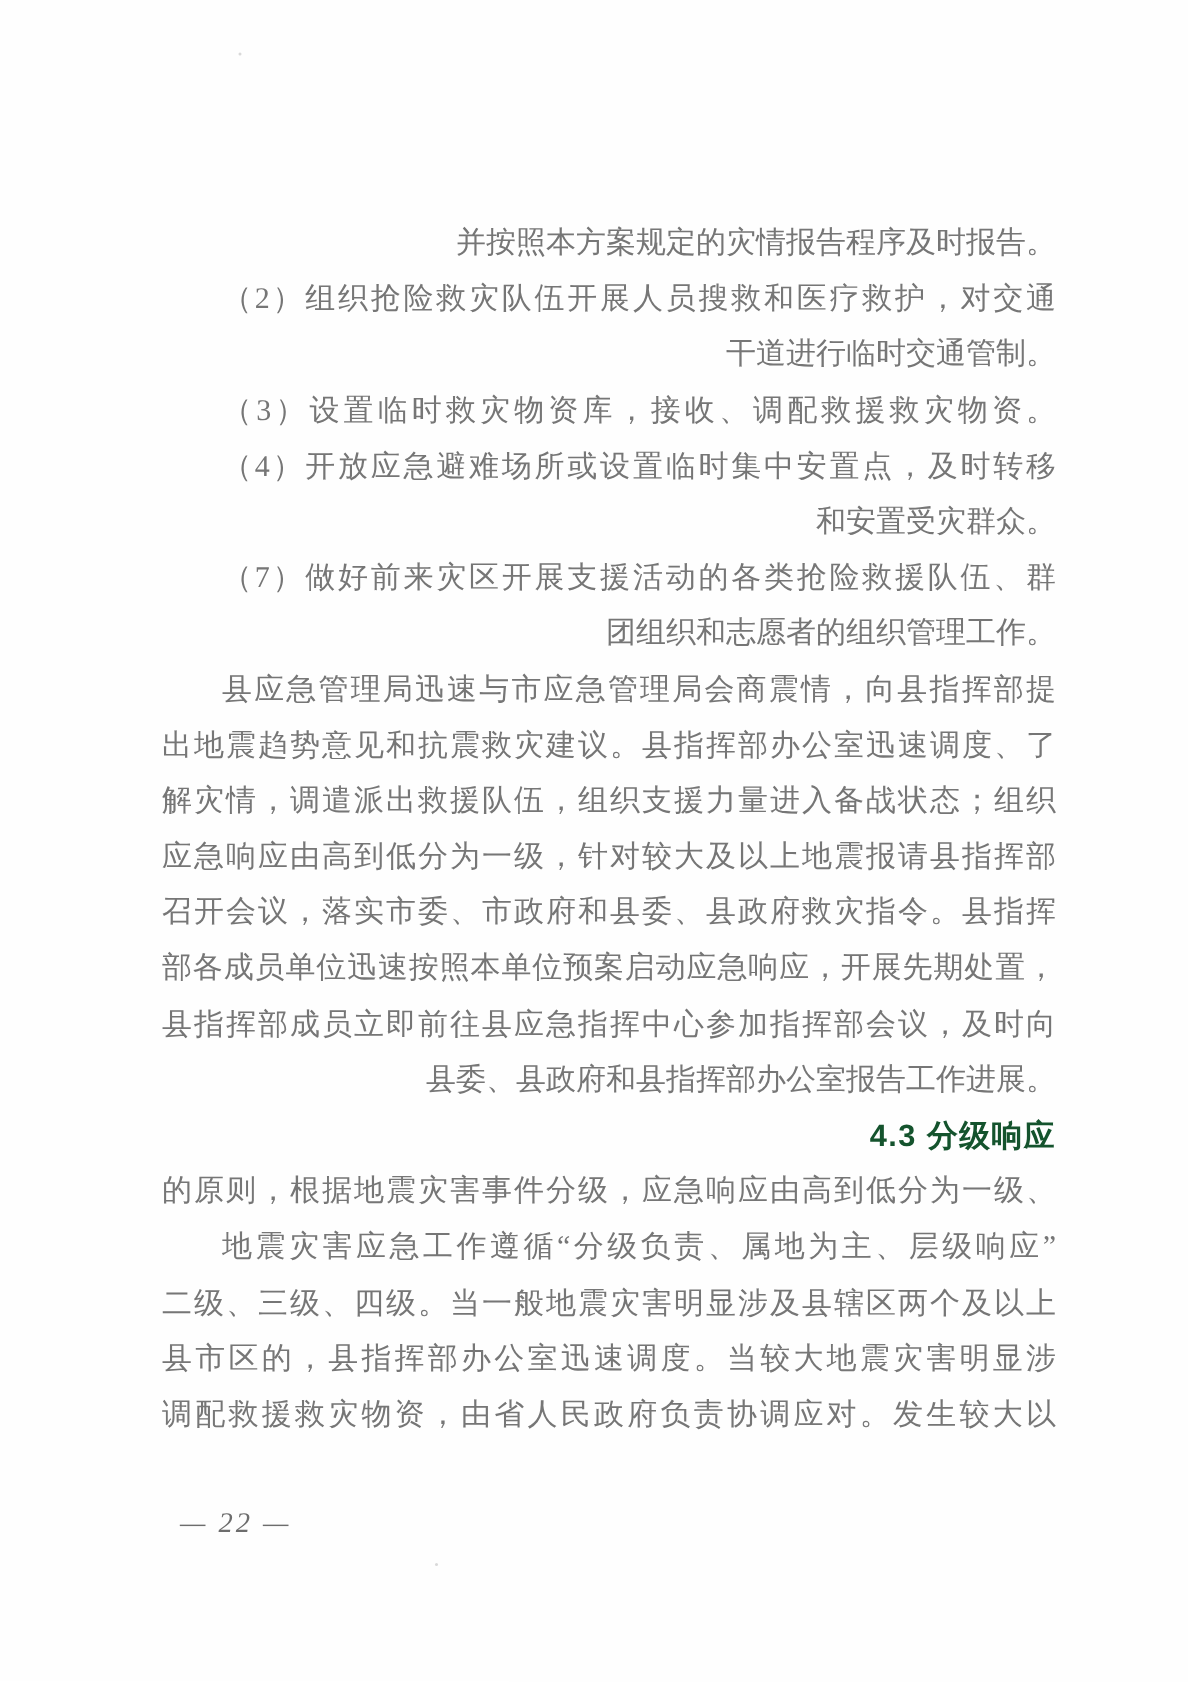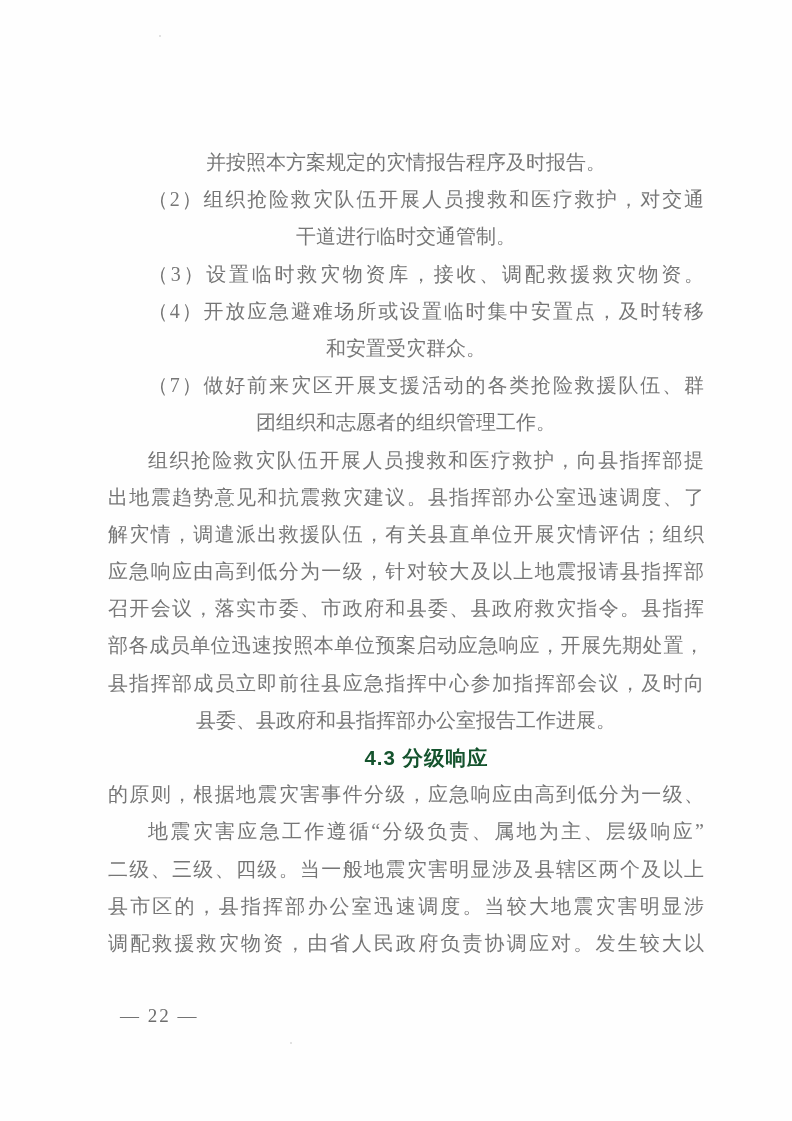--- a/index.html
+++ b/index.html
@@ -20,21 +20,21 @@
     position: absolute;
     left: 108px;
     top: 144px;
     width: 596px;
   }
   .line {
     font-size: 20px;
     line-height: 37.2px;
     height: 37.2px;
     color: #767676;
-    text-align: center;
+    text-align: right;
     white-space: nowrap;
     letter-spacing: 0px;
     -webkit-font-smoothing: antialiased;
   }
   .line.j {
     white-space: normal;
     text-align: justify;
     text-align-last: justify;
     text-justify: inter-ideograph;
   }
@@ -49,20 +49,21 @@
     font-size: 20.5px;
   }
   .page-footer {
     position: absolute;
     left: 120px;
     top: 1005px;
     font-size: 19px;
     color: #6d6d6d;
     letter-spacing: 2px;
     font-family: "Liberation Serif", "DejaVu Serif", serif;
+    font-style: italic;
   }
   .speck {
     position: absolute;
     width: 2px;
     height: 2px;
     background: #d9d9d9;
     border-radius: 50%;
   }
   .speck-top { left: 159px; top: 35px; }
   .speck-bottom { left: 290px; top: 1042px; }
@@ -76,23 +77,23 @@
 
   <div class="text-block">
     <div class="line">并按照本方案规定的灾情报告程序及时报告。</div>
     <div class="line ind j">（2）组织抢险救灾队伍开展人员搜救和医疗救护，对交通</div>
     <div class="line">干道进行临时交通管制。</div>
     <div class="line ind j">（3）设置临时救灾物资库，接收、调配救援救灾物资。</div>
     <div class="line ind j">（4）开放应急避难场所或设置临时集中安置点，及时转移</div>
     <div class="line">和安置受灾群众。</div>
     <div class="line ind j">（7）做好前来灾区开展支援活动的各类抢险救援队伍、群</div>
     <div class="line">团组织和志愿者的组织管理工作。</div>
-    <div class="line ind j">组织抢险救灾队伍开展人员搜救和医疗救护，向县指挥部提</div>
+    <div class="line ind j">县应急管理局迅速与市应急管理局会商震情，向县指挥部提</div>
     <div class="line j">出地震趋势意见和抗震救灾建议。县指挥部办公室迅速调度、了</div>
-    <div class="line j">解灾情，调遣派出救援队伍，有关县直单位开展灾情评估；组织</div>
+    <div class="line j">解灾情，调遣派出救援队伍，组织支援力量进入备战状态；组织</div>
     <div class="line j">应急响应由高到低分为一级，针对较大及以上地震报请县指挥部</div>
     <div class="line j">召开会议，落实市委、市政府和县委、县政府救灾指令。县指挥</div>
     <div class="line j">部各成员单位迅速按照本单位预案启动应急响应，开展先期处置，</div>
     <div class="line j">县指挥部成员立即前往县应急指挥中心参加指挥部会议，及时向</div>
     <div class="line">县委、县政府和县指挥部办公室报告工作进展。</div>
     <div class="line ind heading">4.3 分级响应</div>
     <div class="line j">的原则，根据地震灾害事件分级，应急响应由高到低分为一级、</div>
     <div class="line ind j">地震灾害应急工作遵循“分级负责、属地为主、层级响应”</div>
     <div class="line j">二级、三级、四级。当一般地震灾害明显涉及县辖区两个及以上</div>
     <div class="line j">县市区的，县指挥部办公室迅速调度。当较大地震灾害明显涉</div>

